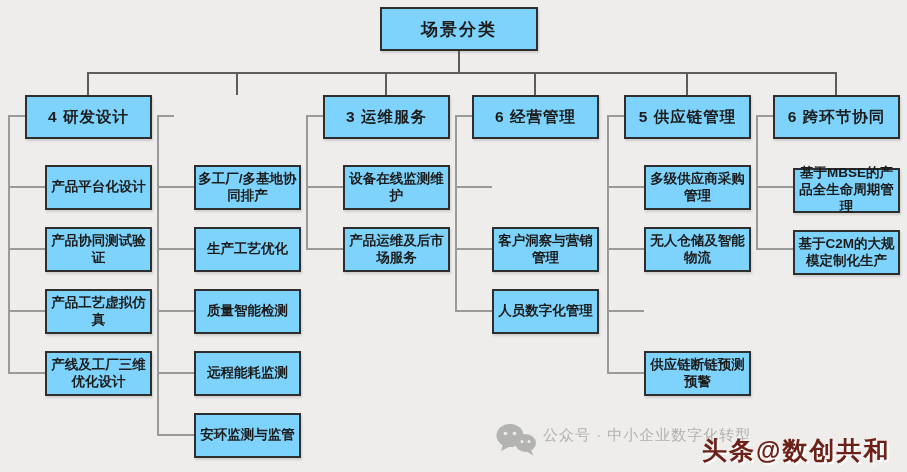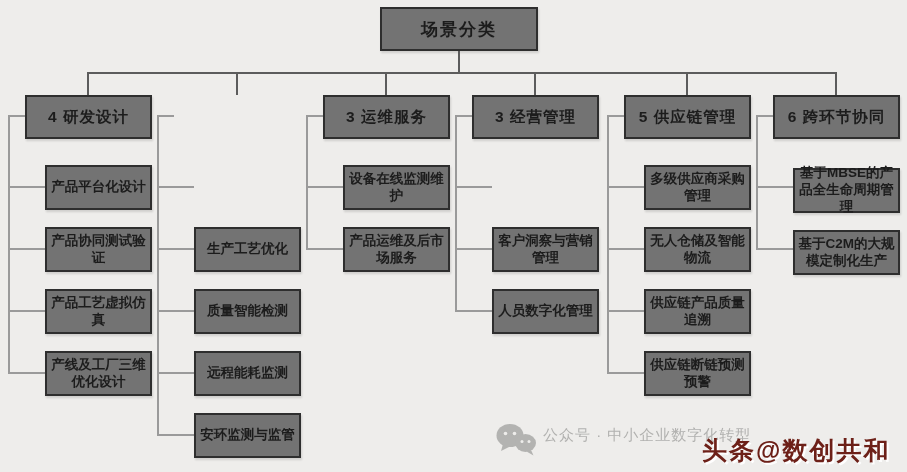--- a/index.html
+++ b/index.html
@@ -1,19 +1,19 @@
 <!DOCTYPE html>
 <html><head>
 <meta charset="utf-8">
 <title>场景分类</title>
 <style>
   html,body{margin:0;padding:0;}
   body{font-family:"Liberation Sans","DejaVu Sans",sans-serif;}
   #canvas{position:relative;width:907px;height:472px;background:#eeedeb;overflow:hidden;}
-  .box{position:absolute;background:#737373;border:2px solid #2e2e2e;box-sizing:border-box;
+  .box{position:absolute;background:#7dd3fc;border:2px solid #2e2e2e;box-sizing:border-box;
        display:flex;align-items:center;justify-content:center;text-align:center;
        font-weight:bold;color:#1c1c1c;box-shadow:1px 2px 2px rgba(0,0,0,.13);}
   .root{left:380px;top:7px;width:158px;height:44px;font-size:17px;letter-spacing:2px;}
   .hdr{top:95px;width:127px;height:44px;font-size:15.5px;letter-spacing:1px;}
   .leaf{width:107px;height:45px;font-size:13.5px;line-height:1.25;padding:1px 2px;}
   .tv{position:absolute;width:2px;background:#5c5c5c;}   
   .th{position:absolute;height:2px;background:#5c5c5c;}  
   .lv{position:absolute;width:1.5px;background:#9a9a9a;} 
   .lh{position:absolute;height:1.5px;background:#9a9a9a;}
   .wm-gray{position:absolute;left:543px;top:426px;font-size:15px;color:#b1b1af;letter-spacing:1px;white-space:nowrap;}
@@ -49,52 +49,52 @@
   <div class="box leaf" style="left:45px;top:351px">产线及工厂三维优化设计</div>
   <div class="box leaf" style="left:45px;top:289px">产品工艺虚拟仿真</div>
 
   <div class="lh" style="left:157px;top:115px;width:17px"></div>
   <div class="lv" style="left:157px;top:116px;height:319px"></div>
   <div class="lh" style="left:157px;top:186px;width:37px"></div>
   <div class="lh" style="left:157px;top:248px;width:37px"></div>
   <div class="lh" style="left:157px;top:310px;width:37px"></div>
   <div class="lh" style="left:157px;top:372px;width:37px"></div>
   <div class="lh" style="left:157px;top:434px;width:37px"></div>
+  <div class="box leaf" style="left:194px;top:165px">多工厂/多基地协同排产</div>
   <div class="box leaf" style="left:194px;top:227px">生产工艺优化</div>
   <div class="box leaf" style="left:194px;top:289px">质量智能检测</div>
   <div class="box leaf" style="left:194px;top:351px">远程能耗监测</div>
   <div class="box leaf" style="left:194px;top:413px">安环监测与监管</div>
 
   <div class="box hdr" style="left:323px">3 运维服务</div>
   <div class="lh" style="left:306px;top:115px;width:17px"></div>
   <div class="lv" style="left:306px;top:116px;height:133px"></div>
   <div class="lh" style="left:306px;top:186px;width:37px"></div>
   <div class="lh" style="left:306px;top:248px;width:37px"></div>
   <div class="box leaf" style="left:343px;top:165px">设备在线监测维护</div>
   <div class="box leaf" style="left:343px;top:227px">产品运维及后市场服务</div>
 
-  <div class="box hdr" style="left:472px">3 经营管理</div>
+  <div class="box hdr" style="left:472px">6 经营管理</div>
   <div class="lh" style="left:455px;top:115px;width:17px"></div>
   <div class="lv" style="left:455px;top:116px;height:195px"></div>
   <div class="lh" style="left:455px;top:186px;width:37px"></div>
   <div class="lh" style="left:455px;top:248px;width:37px"></div>
   <div class="lh" style="left:455px;top:310px;width:37px"></div>
   <div class="box leaf" style="left:492px;top:227px">客户洞察与营销管理</div>
   <div class="box leaf" style="left:492px;top:289px">人员数字化管理</div>
 
   <div class="box hdr" style="left:624px">5 供应链管理</div>
   <div class="lh" style="left:607px;top:115px;width:17px"></div>
   <div class="lv" style="left:607px;top:116px;height:257px"></div>
   <div class="lh" style="left:607px;top:186px;width:37px"></div>
   <div class="lh" style="left:607px;top:248px;width:37px"></div>
   <div class="lh" style="left:607px;top:310px;width:37px"></div>
   <div class="lh" style="left:607px;top:372px;width:37px"></div>
   <div class="box leaf" style="left:644px;top:165px">多级供应商采购管理</div>
   <div class="box leaf" style="left:644px;top:227px">无人仓储及智能物流</div>
-  <div class="box leaf" style="left:644px;top:289px">供应链产品质量追溯</div>
   <div class="box leaf" style="left:644px;top:351px">供应链断链预测预警</div>
 
   <div class="box hdr" style="left:773px">6 跨环节协同</div>
   <div class="lh" style="left:756px;top:115px;width:17px"></div>
   <div class="lv" style="left:756px;top:116px;height:133px"></div>
   <div class="lh" style="left:756px;top:186px;width:37px"></div>
   <div class="lh" style="left:756px;top:248px;width:37px"></div>
   <div class="box leaf" style="left:793px;top:168px">基于MBSE的产品全生命周期管理</div>
   <div class="box leaf" style="left:793px;top:230px">基于C2M的大规模定制化生产</div>
 

